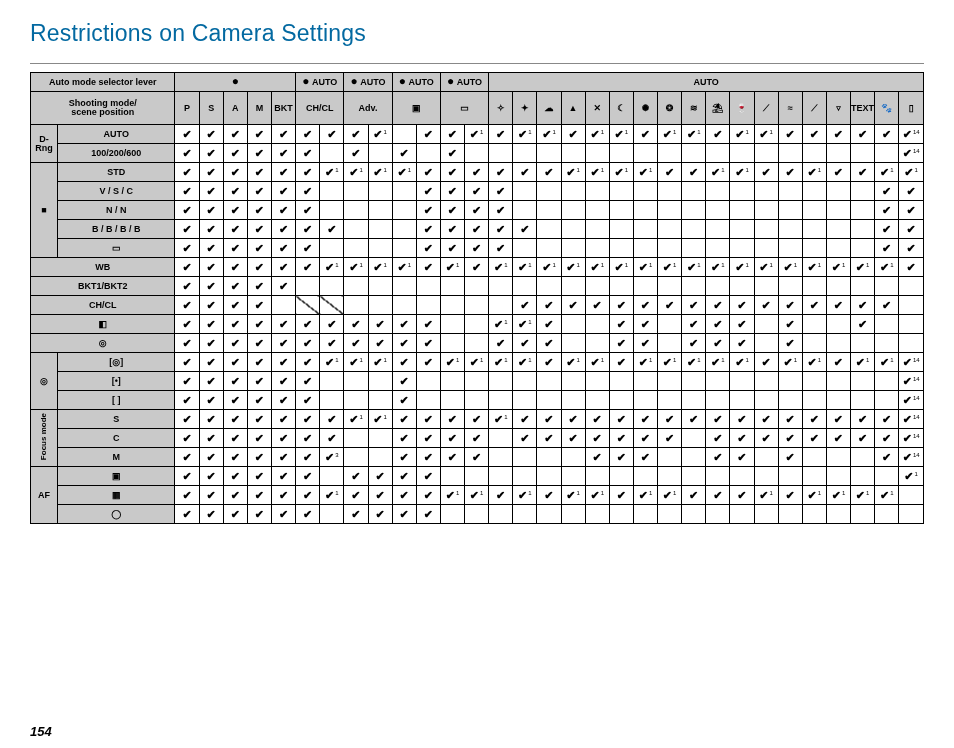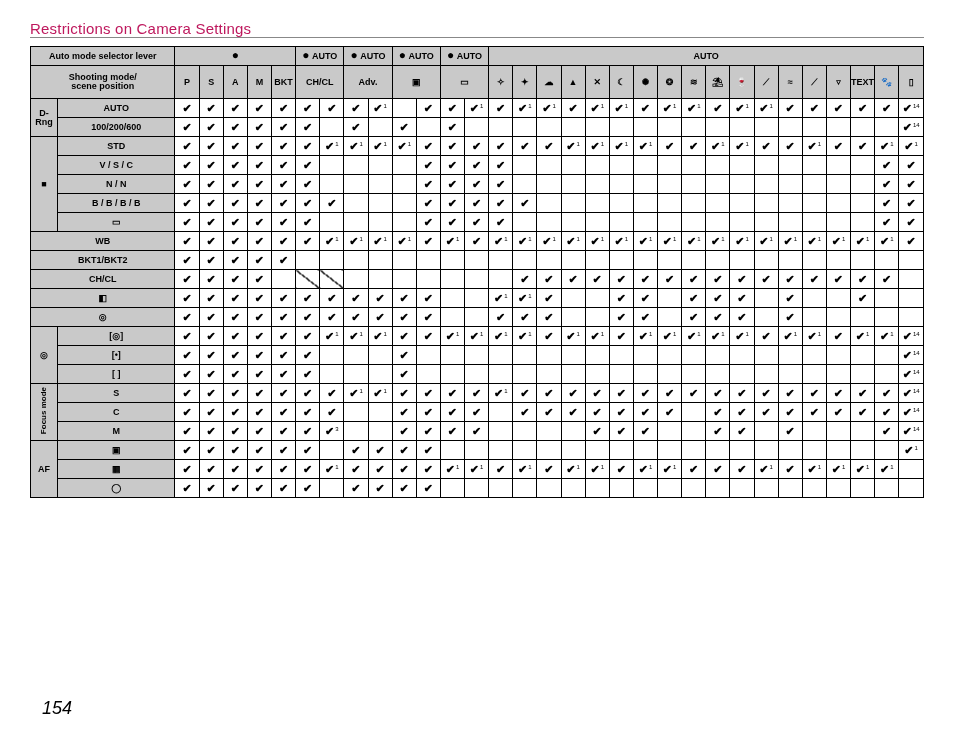--- a/index.html
+++ b/index.html
@@ -6,23 +6,23 @@
     margin: 0;
     padding: 20px 30px;
     font-family: "Myriad Pro", "Segoe UI", Arial, sans-serif;
     background: #fff;
     width: 954px;
     box-sizing: border-box;
     font-size: 10px;
   }
   h1.title {
     font-weight: 300;
-    font-size: 15px;
-    color: #be185d;
-    margin: 0 0 0 0;
+    font-size: 23px;
+    color: #0369a1;
+    margin: 0 0 16px 0;
     letter-spacing: .2px;
   }
   .rule {
     border: none;
     border-top: 1px solid #888;
     margin: 0 0 6px 0;
   }
   table.grid {
     border-collapse: collapse;
     width: 100%;
@@ -59,24 +59,23 @@
   .ck { font-size:11px; font-weight:700; }
   .sup { font-size:6px; vertical-align: top; padding-left:1px; }
   .diag {
     background:
       linear-gradient(to top right, transparent calc(50% - .6px), #000 calc(50% - .6px), #000 calc(50% + .6px), transparent calc(50% + .6px));
   }
   .dot { font-size:12px; line-height:0; }
   .dot::before { content:"●"; }
   .pageno {
     margin-top: 200px;
-    font-size: 18px;
+    font-size: 13px;
     font-style: italic;
-    font-weight: 400;
-    margin-left: 12px;
+    font-weight: 700;
   }
   .icon { font-family: "Segoe UI Symbol", sans-serif; font-size:9px; }
 </style>
 </head>
 <body>
 
 <h1 class="title">Restrictions on Camera Settings</h1>
 <hr class="rule">
 
 <table class="grid">

